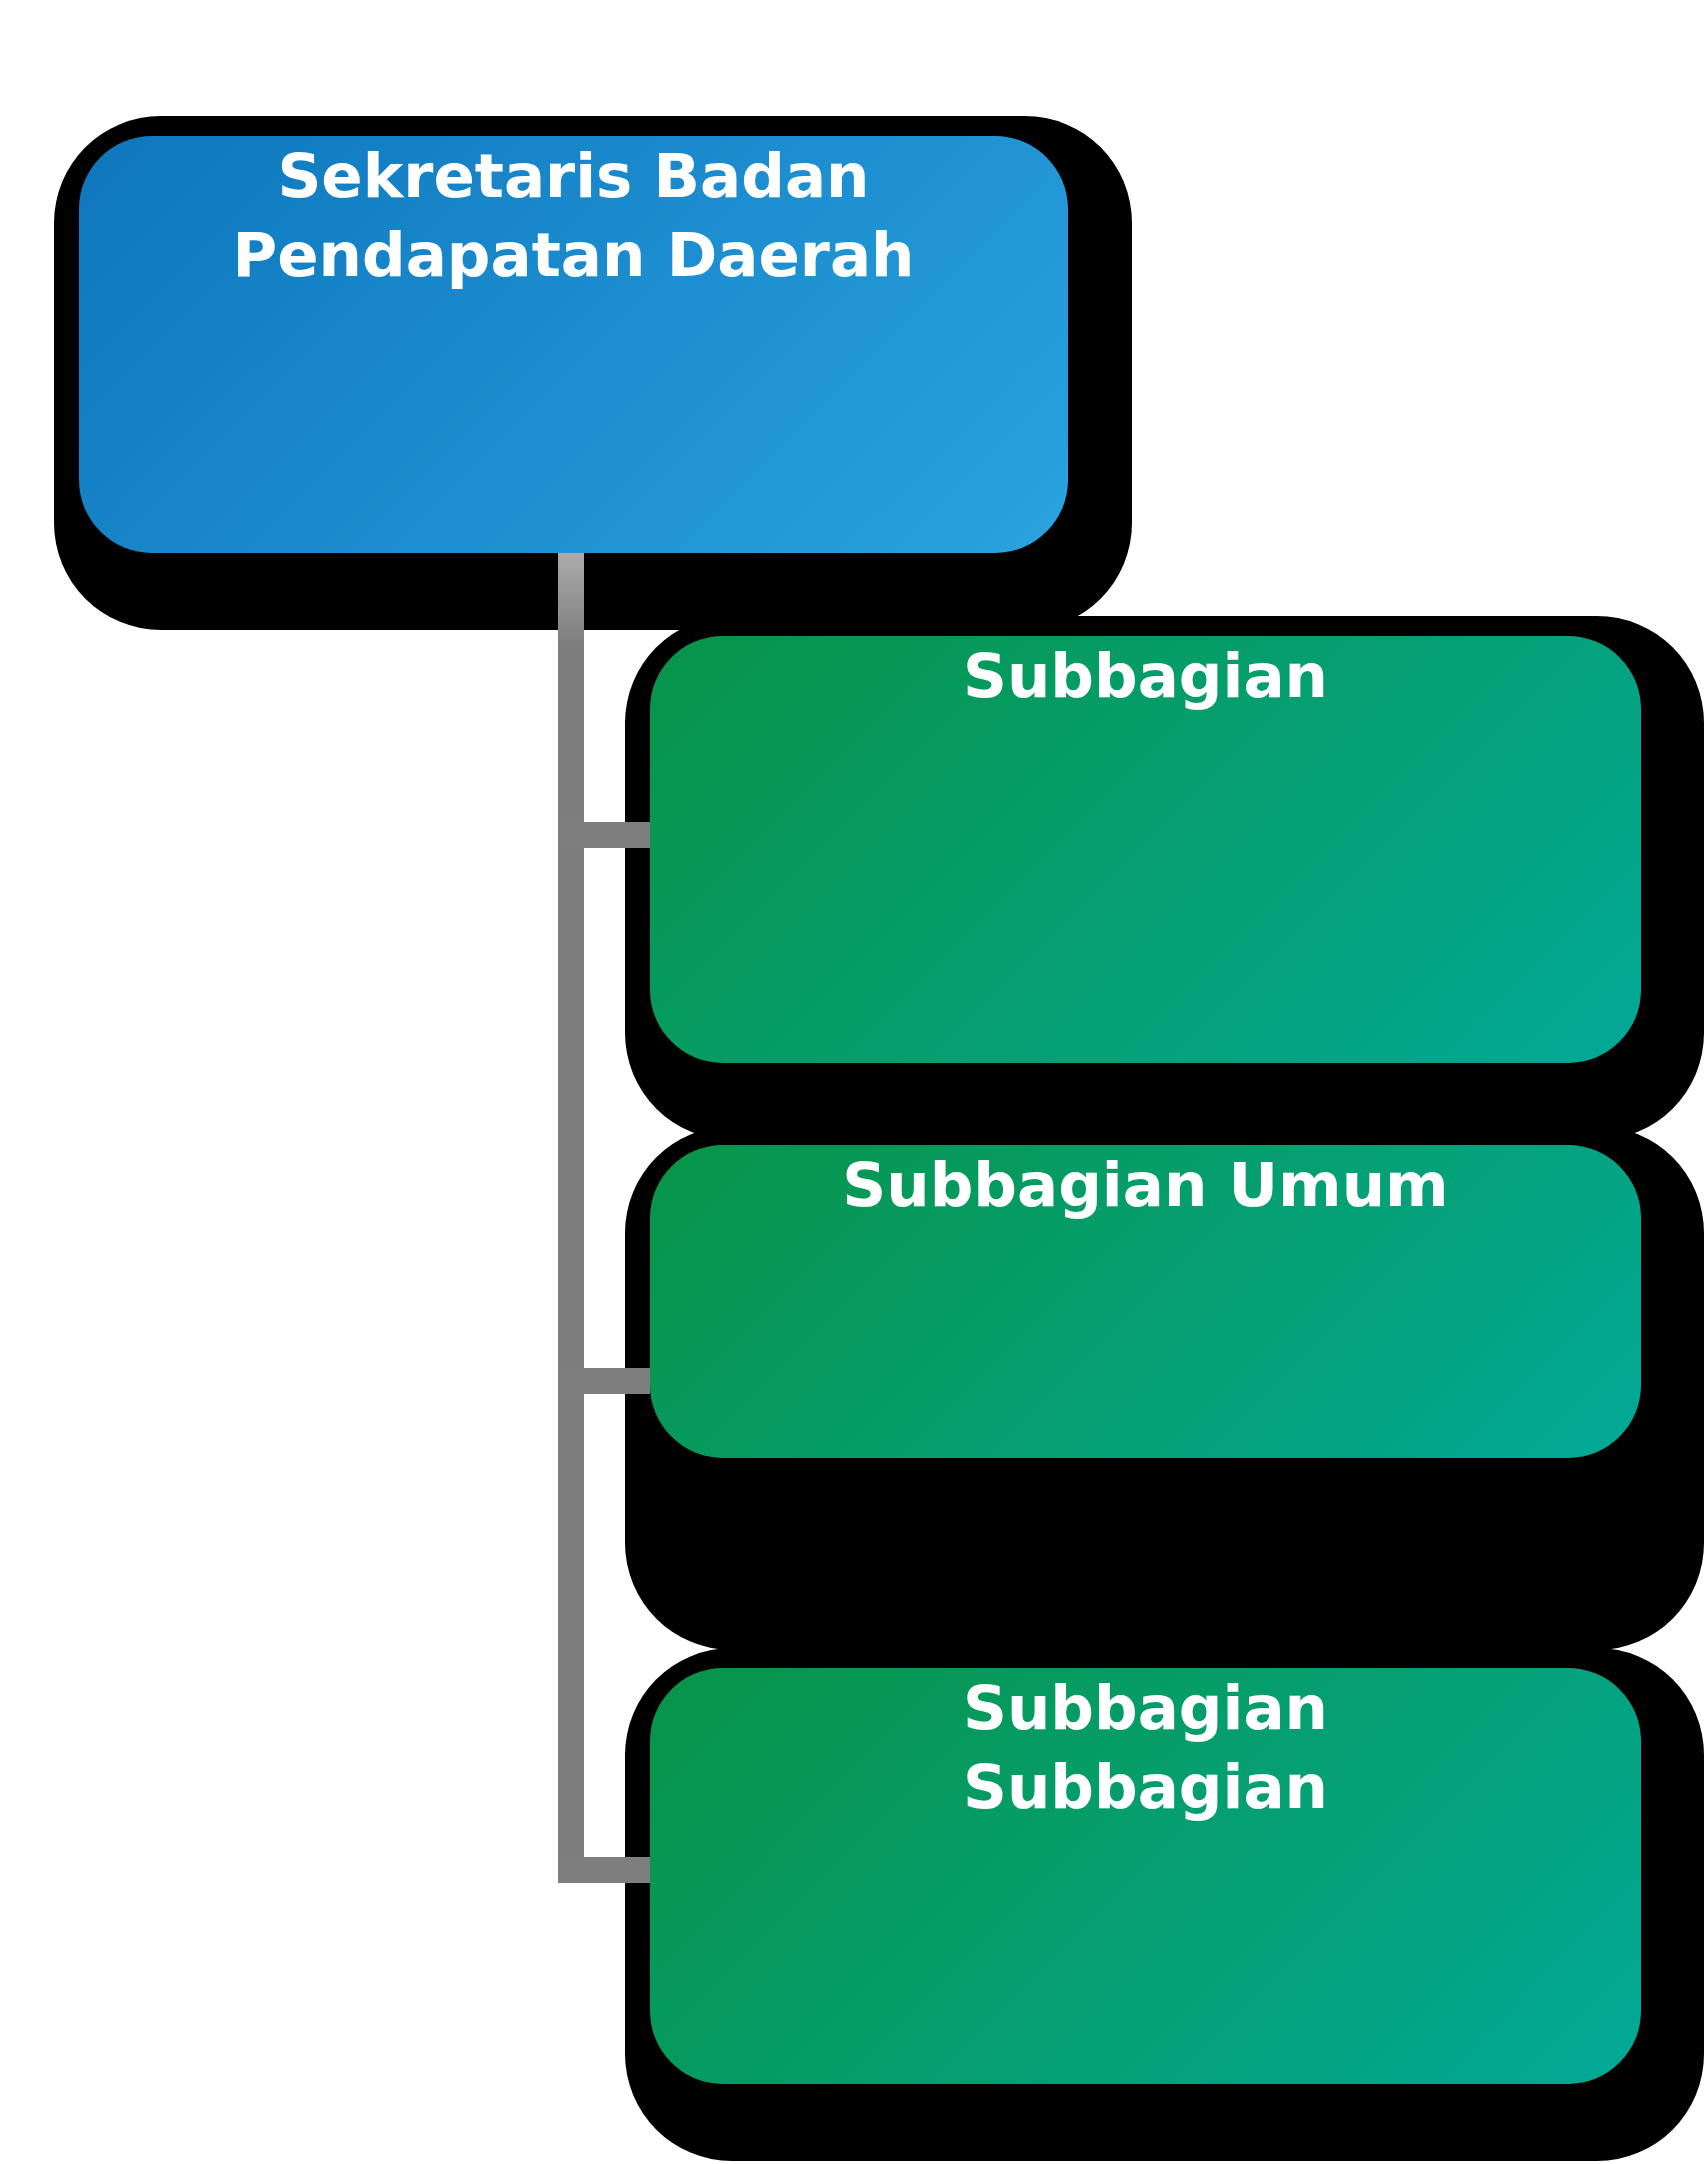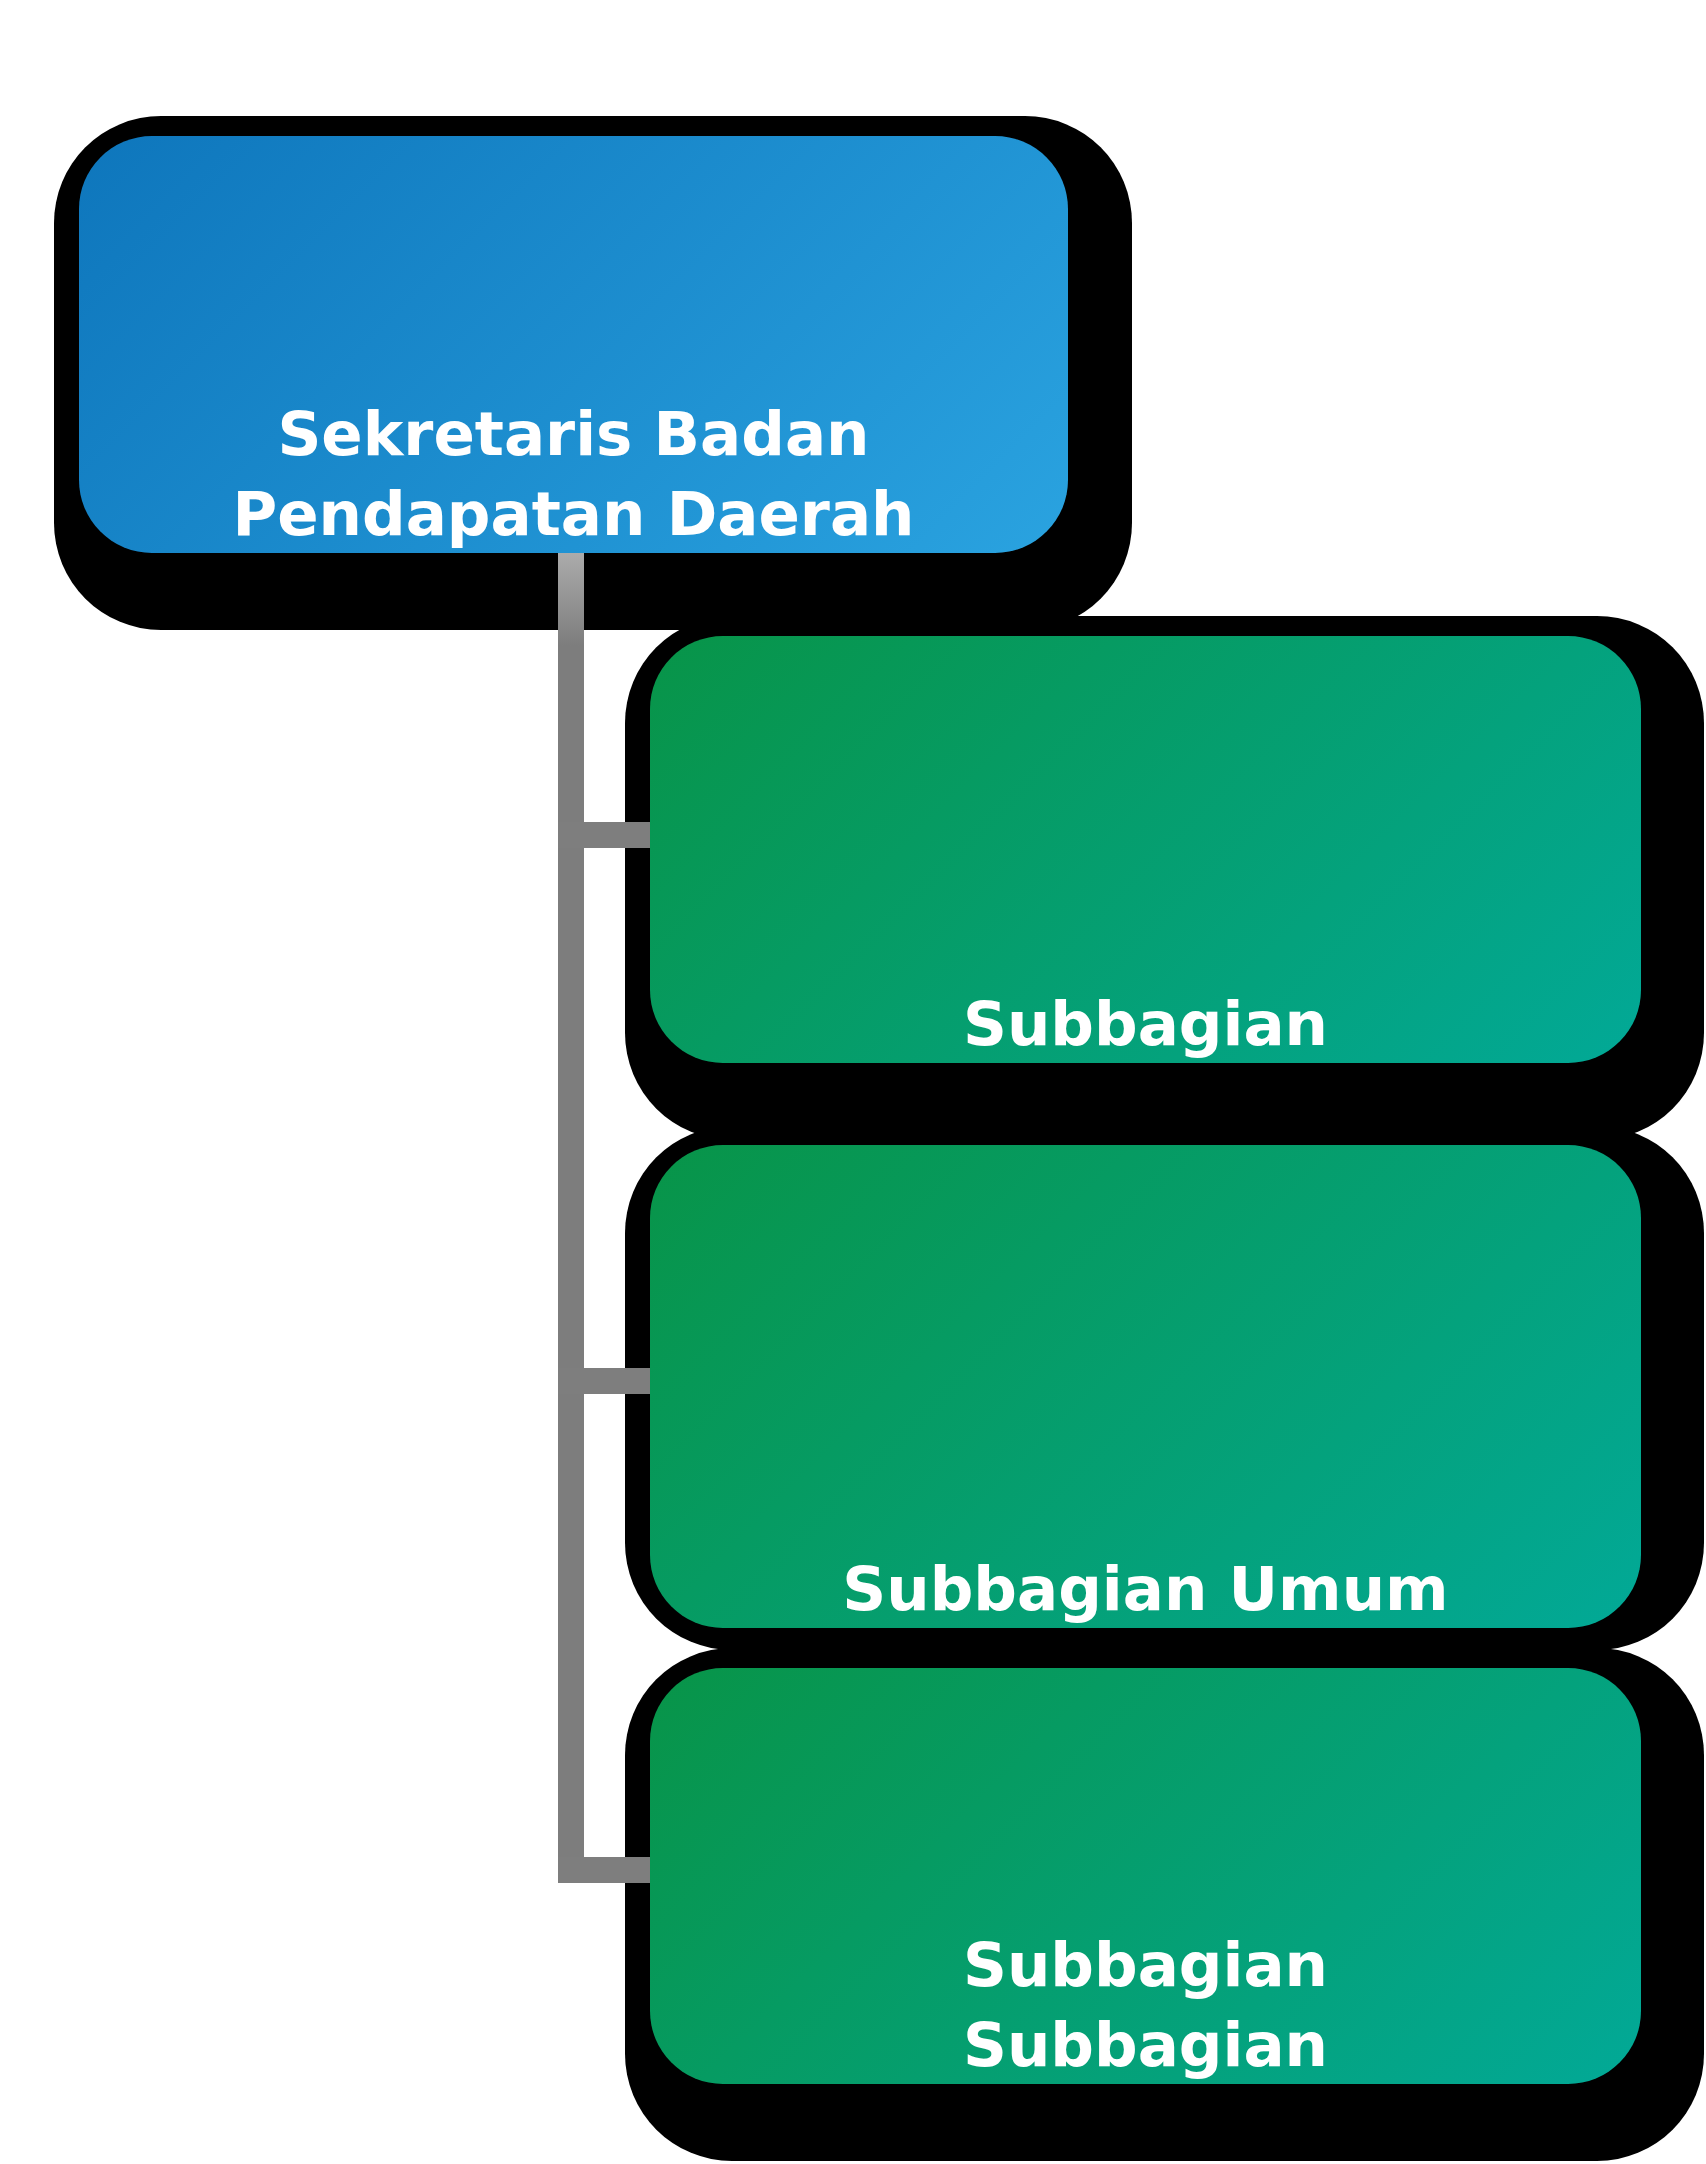--- a/index.html
+++ b/index.html
@@ -45,28 +45,28 @@
   .connector-h1 { top:  822px; }
   .connector-h2 { top: 1368px; }
   .connector-h3 { top: 1857px; }
 
   
   .box {
     position: absolute;
     z-index: 2;
     border-radius: 73px;
     display: flex;
-    align-items: flex-end;
+    align-items: flex-start;
     justify-content: center;
     text-align: center;
   }
   .box-root { left:  79px; top:  136px; width: 989px; height: 417px; }
   .box-sub  { left: 650px; width: 991px; }
   .box-sub1 { top:  636px; height: 427px; }
-  .box-sub2 { top: 1145px; height: 483px; }
+  .box-sub2 { top: 1145px; height: 313px; }
   .box-sub3 { top: 1668px; height: 416px; }
 
   .label {
     color: #ffffff;
     font-weight: 700;
     font-size: 61px;
     line-height: 1.3;
     letter-spacing: 0px;
   }
   .label span { display: block; }

